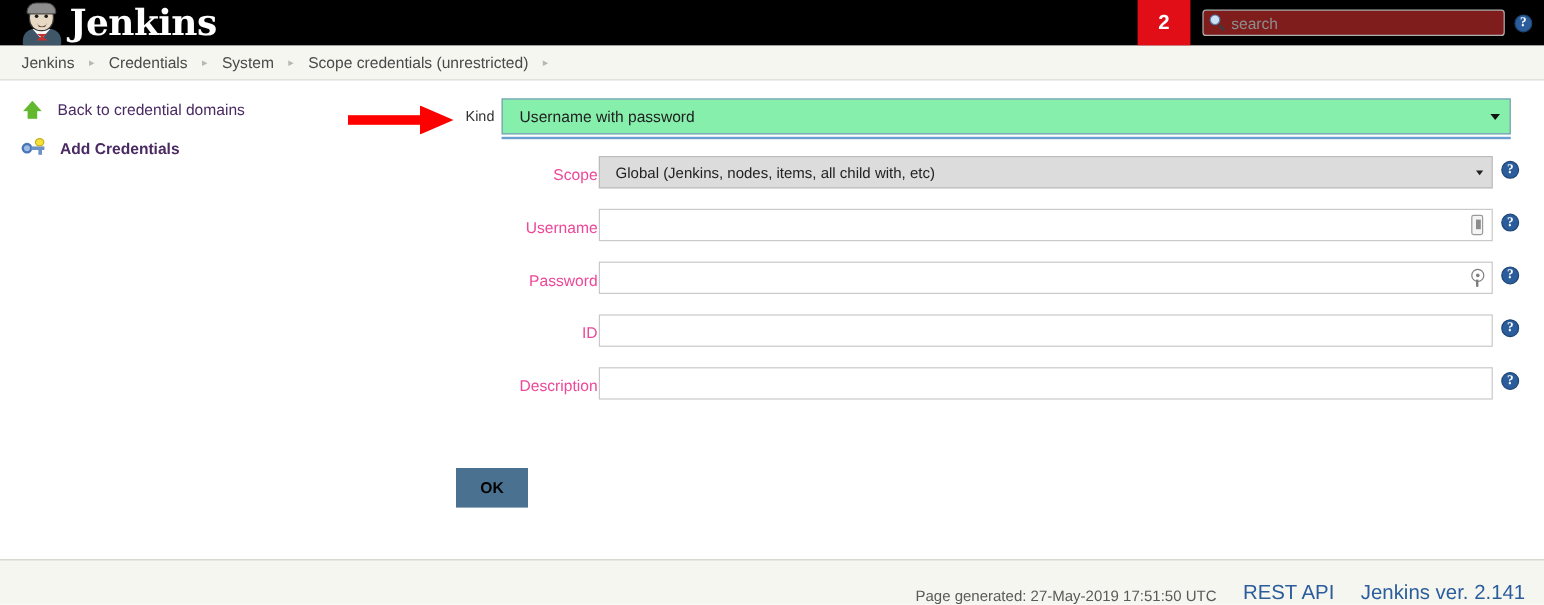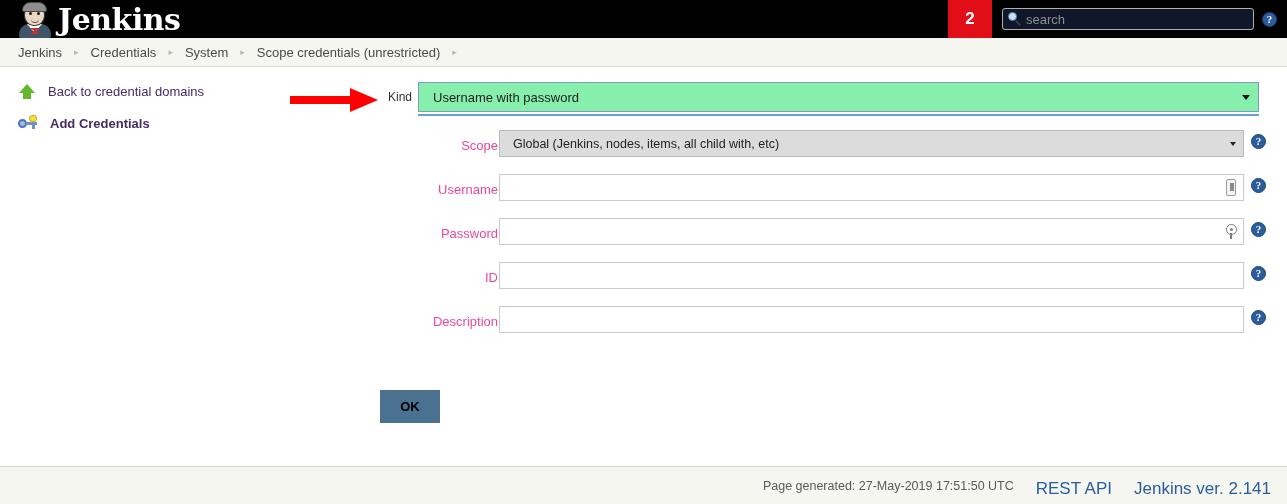--- a/index.html
+++ b/index.html
@@ -117,21 +117,21 @@
     justify-content: center;
     cursor: pointer;
   }
   .search-wrap {
     position: relative;
     margin-left: 10px;
   }
   .search-box {
     width: 252px;
     height: 22px;
-    background: #0f172a;
+    background: #7f1d1d;
     border: 1px solid #b0b0b0;
     border-radius: 3px;
     display: flex;
     align-items: center;
     box-sizing: border-box;
   }
   .mag {
     position: relative;
     width: 14px; height: 14px;
     margin: 0 4px 0 5px;
@@ -484,21 +484,21 @@
   
   .footer {
     position: absolute;
     bottom: 0; left: 0;
     width: 1287px;
     height: 38px;
     background: #f5f6f0;
     border-top: 1px solid #d2d2ca;
     box-sizing: border-box;
     display: flex;
-    align-items: flex-start;
+    align-items: flex-end;
     justify-content: flex-end;
     padding-right: 16px;
   }
   .foot-text {
     font-size: 12.5px;
     color: #5a5a5a;
     margin-top: 12px;
   }
   .foot-link {
     font-size: 17px;

